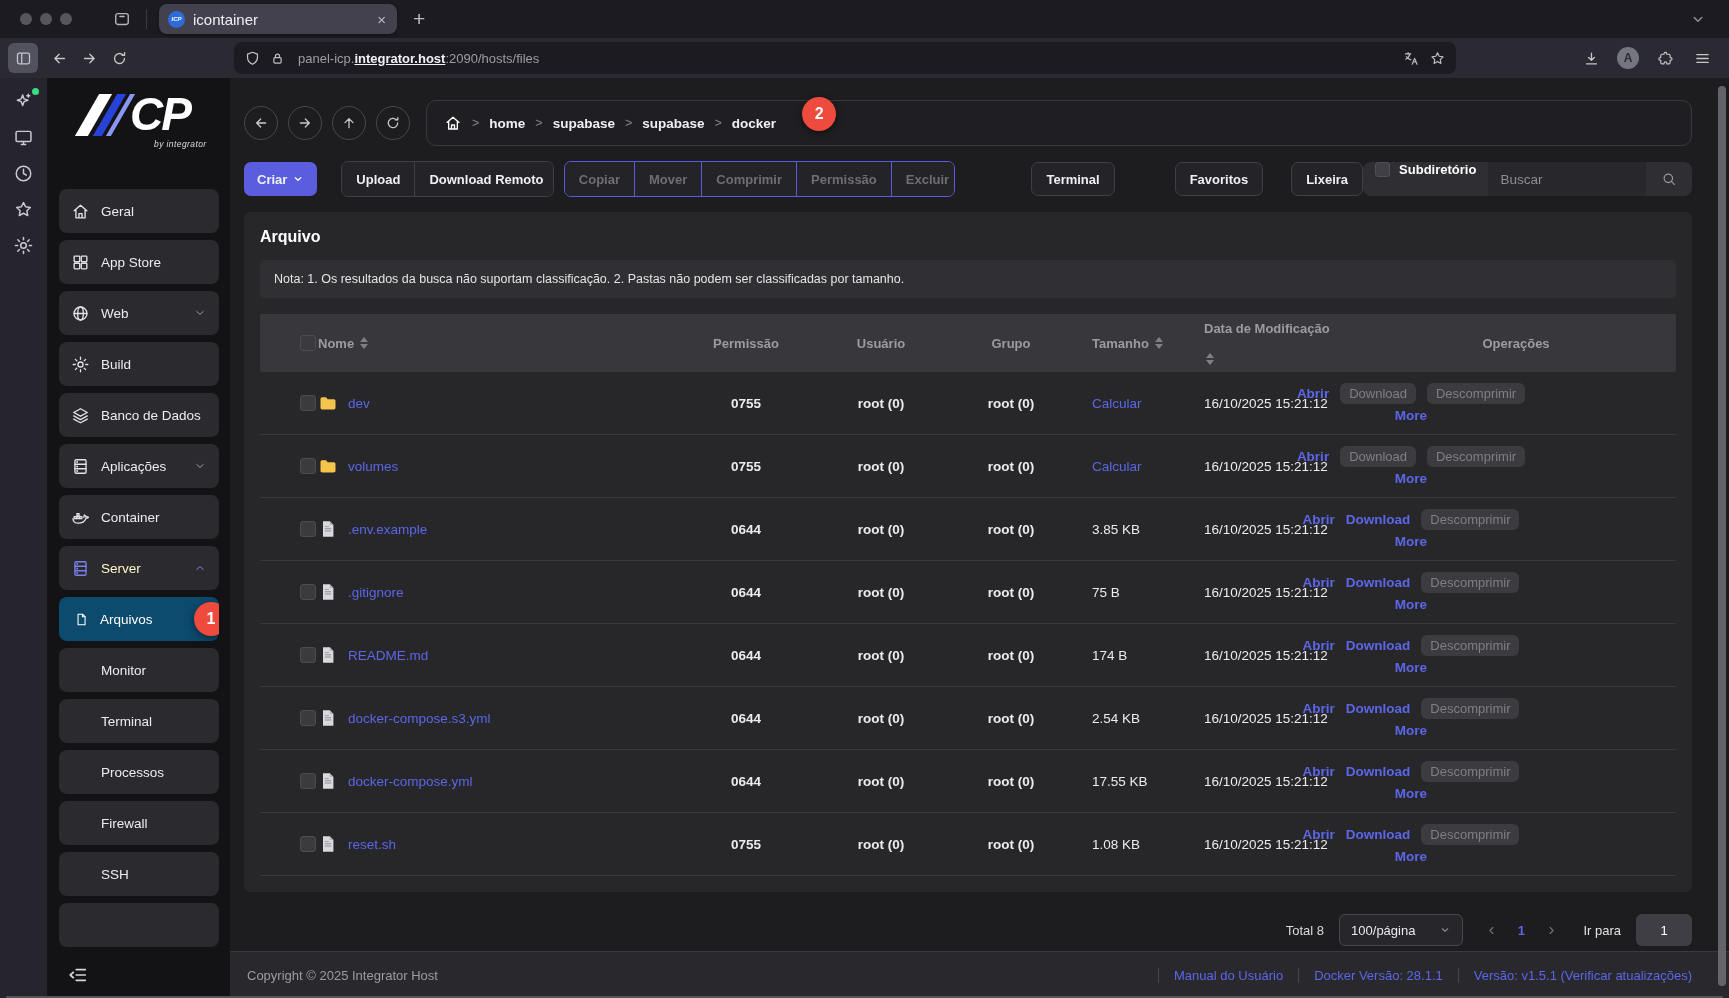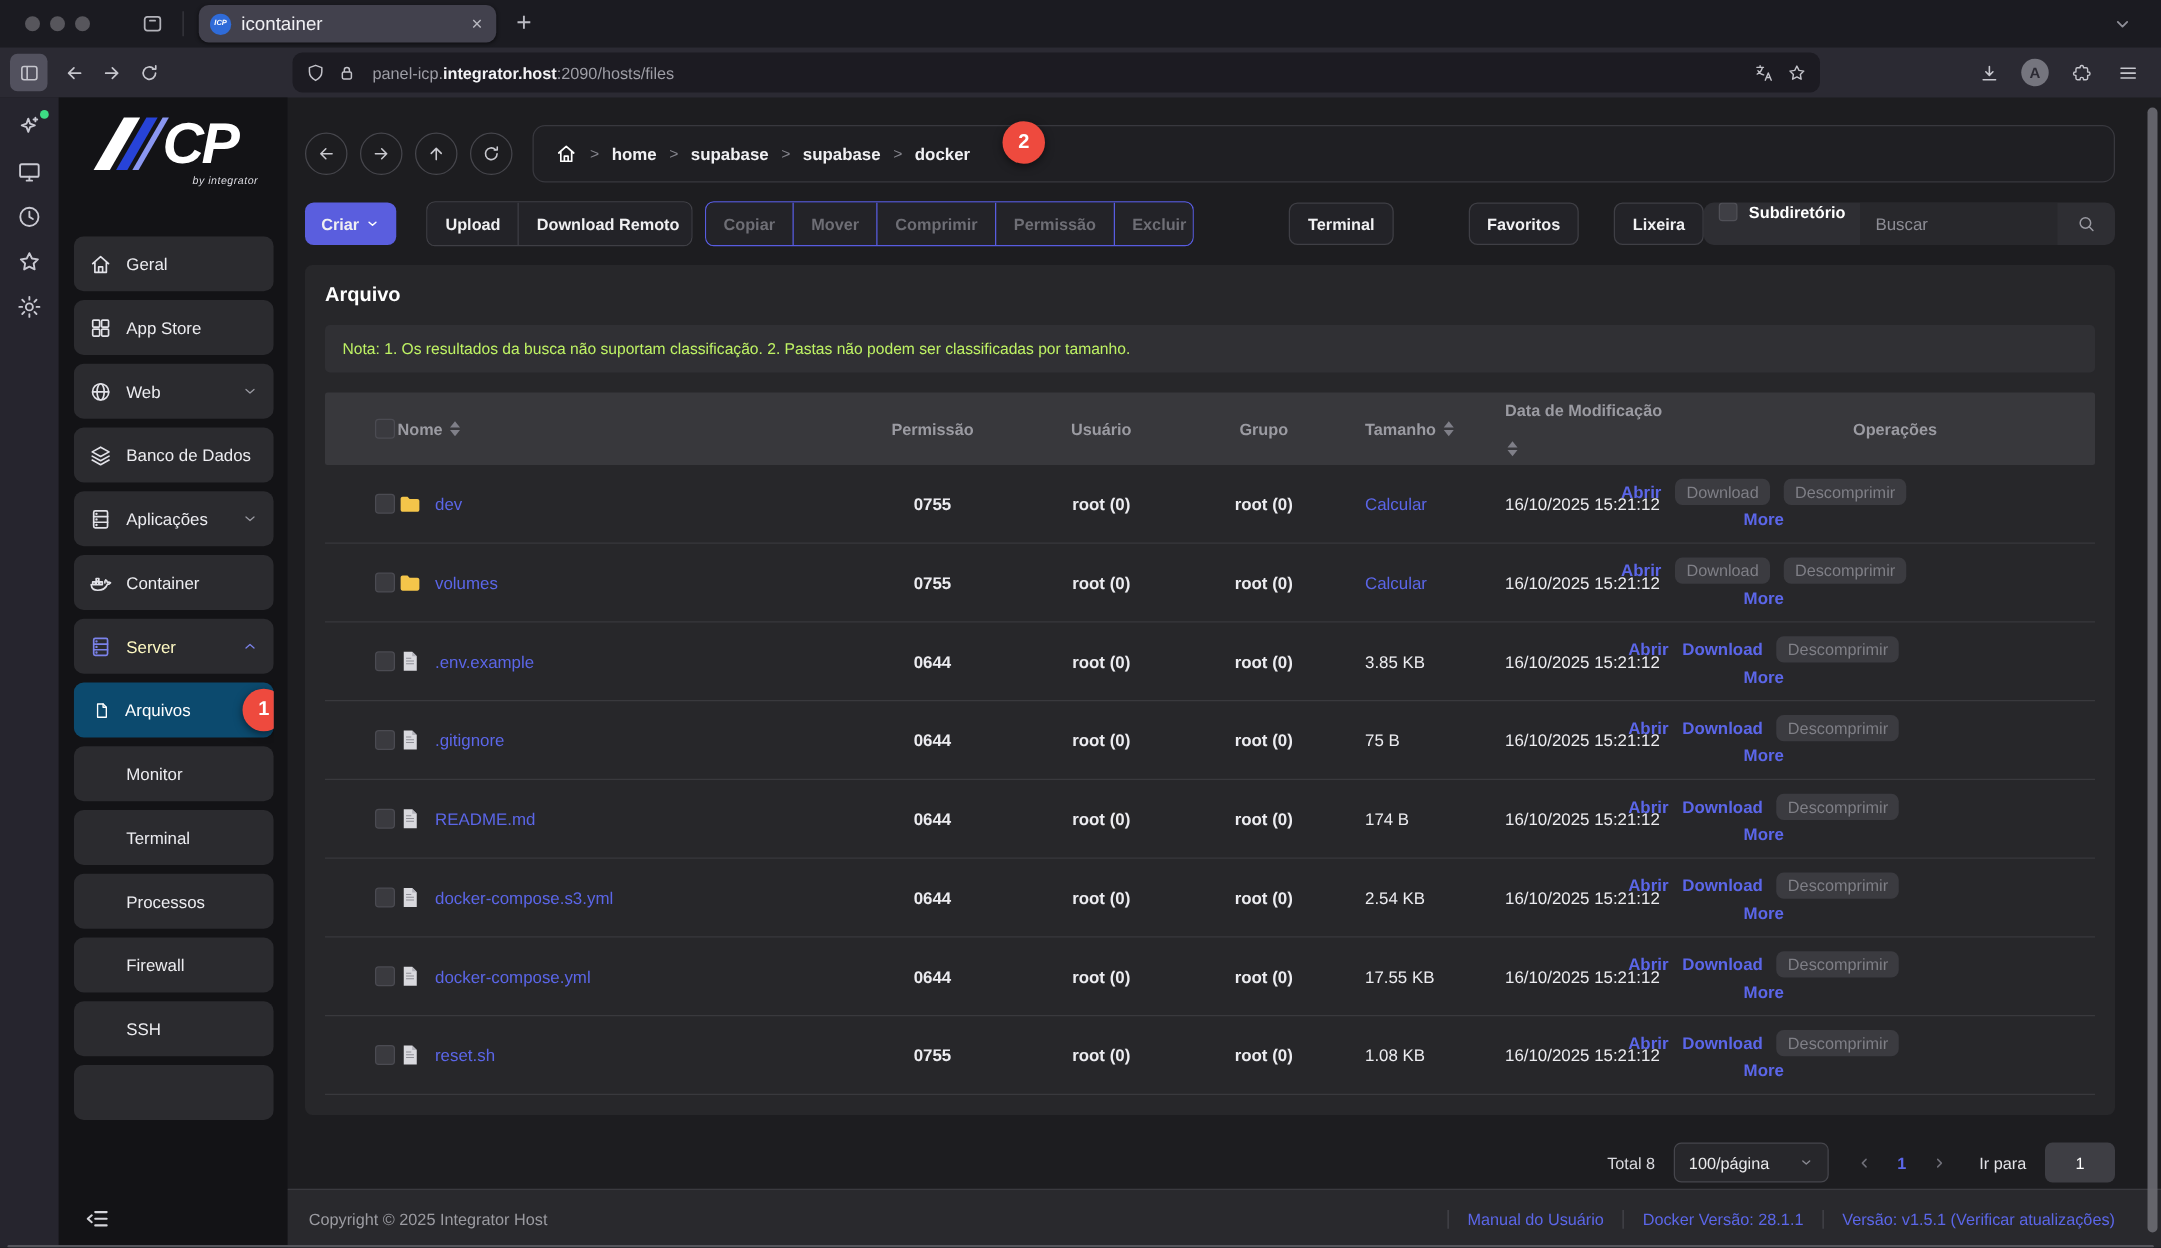--- a/index.html
+++ b/index.html
@@ -21,21 +21,21 @@
   .newtab{color:#b9b9c1;font-size:21px;margin-left:16px;font-weight:normal;}
   .tablist{margin-left:auto;width:18px;height:18px;color:#8f8f98;margin-right:10px;}
 
   .navbar{height:40px;background:#2b2a33;display:flex;align-items:center;padding:0 8px;}
   .nbtn{width:30px;height:30px;border-radius:6px;display:flex;align-items:center;justify-content:center;color:#c6c6cd;flex:none;}
   .nbtn .ic{width:17px;height:17px;}
   .nbtn.sbtoggle{background:#52515e;margin-right:6px;}
   .urlbar{width:1222px;height:32px;background:#1c1b22;border-radius:8px;display:flex;align-items:center;margin-left:100px;padding:0 10px;gap:9px;}
   .urlbar .ic{width:17px;height:17px;color:#c2c2c9;flex:none;}
   .url{font-size:13px;color:#9d9da5;margin-left:4px;white-space:nowrap;}
-  .url b{color:#f2f2f5;}
+  .url b{color:#f2f2f5;text-decoration:underline;}
   .uspacer{flex:1;}
   .nav-right{margin-left:auto;display:flex;align-items:center;gap:7px;margin-right:4px;}
   .acct{width:22px;height:22px;border-radius:50%;background:#75757e;color:#2b2a33;font-weight:bold;font-size:12px;display:flex;align-items:center;justify-content:center;}
 
   
   .app{display:flex;height:920px;}
   .iconstrip{width:47px;background:#26252e;display:flex;flex-direction:column;align-items:center;padding-top:13px;gap:15px;flex:none;}
   .strip-ic{width:21px;height:21px;color:#c9c9d2;position:relative;flex:none;}
   .greendot{position:absolute;top:-3px;right:-5px;width:7px;height:7px;border-radius:50%;background:#3ddc84;}
 
@@ -88,21 +88,21 @@
   .ml-lix{margin-left:28px;}
   .search{height:34px;background:#2e2e33;border-radius:8px;display:flex;align-items:flex-start;padding-left:12px;margin-left:auto;width:336px;overflow:hidden;}
   .chk{width:15px;height:15px;background:#3f3f45;border:1px solid #505057;border-radius:3px;flex:none;cursor:pointer;}
   .search-label{font-size:13px;font-weight:bold;color:#fff;margin:0 12px 0 9px;white-space:nowrap;}
   .search-input{flex:1;height:100%;background:#28282c;color:#8d8d95;font-size:13.5px;display:flex;align-items:center;padding-left:12px;}
   .search-mag{width:46px;height:100%;display:flex;align-items:center;justify-content:center;color:#9a9aa2;flex:none;cursor:pointer;}
   .search-mag .ic{width:16px;height:16px;}
 
   .card{margin-top:16px;background:#27272a;border-radius:6px;padding:16px;}
   .card-title{font-size:16px;font-weight:bold;color:#fff;}
-  .note{margin-top:14px;background:#303034;border-radius:4px;padding:12px 14px;font-size:12.5px;color:#bef264;}
+  .note{margin-top:14px;background:#303034;border-radius:4px;padding:12px 14px;font-size:12.5px;color:#e5e5e5;}
   .table{margin-top:16px;}
   .t-head,.t-row{display:grid;grid-template-columns:58px minmax(0,1fr) 140px 130px 130px 128px 152px 320px;align-items:center;}
   .t-head{background:#38383c;height:58px;color:#9b9ba2;font-size:13px;font-weight:bold;border-radius:2px;}
   .th,.cell{display:flex;align-items:center;min-width:0;}
   .th.center,.cell.center{justify-content:center;}
   .rchk{width:16px;height:16px;background:#3a3a3f;border:1px solid #4b4b52;border-radius:3px;margin-left:40px;cursor:pointer;flex:none;}
   .sort{display:inline-flex;flex-direction:column;gap:2px;margin-left:6px;cursor:pointer;}
   .sort i{width:0;height:0;border-left:4px solid transparent;border-right:4px solid transparent;display:block;}
   .sort .u{border-bottom:5px solid #7f7f88;}
   .sort .d{border-top:5px solid #7f7f88;}
@@ -328,20 +328,29 @@
           <span class="s-label">Web</span>
           <span class="s-ch">
             <svg viewBox="0 0 24 24" fill="none" stroke="currentColor" stroke-width="1.7" stroke-linecap="round" stroke-linejoin="round">
               <path d="m6.5 9.5 5.5 5 5.5-5"></path>
             </svg>
           </span>
         </div>
         <div class="s-item">
           <span class="s-ic">
             <svg viewBox="0 0 24 24" fill="none" stroke="currentColor" stroke-width="1.7" stroke-linecap="round" stroke-linejoin="round">
+              <circle cx="12" cy="12" r="3.2"></circle>
+              <path d="M12 2.8v2.6M12 18.6v2.6M2.8 12h2.6M18.6 12h2.6M5.5 5.5l1.9 1.9M16.6 16.6l1.9 1.9M18.5 5.5l-1.9 1.9M7.4 16.6l-1.9 1.9"></path>
+            </svg>
+          </span>
+          <span class="s-label">Build</span>
+        </div>
+        <div class="s-item">
+          <span class="s-ic">
+            <svg viewBox="0 0 24 24" fill="none" stroke="currentColor" stroke-width="1.7" stroke-linecap="round" stroke-linejoin="round">
               <path d="m12 3.5 8.5 4.7L12 12.9 3.5 8.2z"></path>
               <path d="m3.5 12.5 8.5 4.7 8.5-4.7M3.5 16.5 12 21.2l8.5-4.7"></path>
             </svg>
           </span>
           <span class="s-label">Banco de Dados</span>
         </div>
         <div class="s-item">
           <span class="s-ic">
             <svg viewBox="0 0 24 24" fill="none" stroke="currentColor" stroke-width="1.7" stroke-linecap="round" stroke-linejoin="round">
               <rect x="5" y="3.5" width="14" height="17" rx="1.5"></rect>

